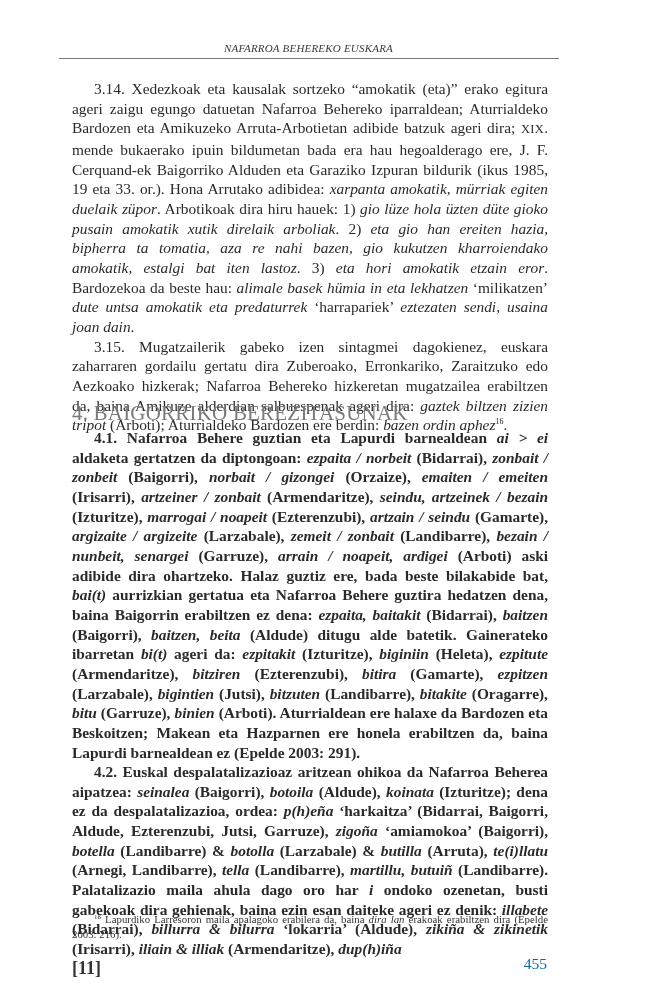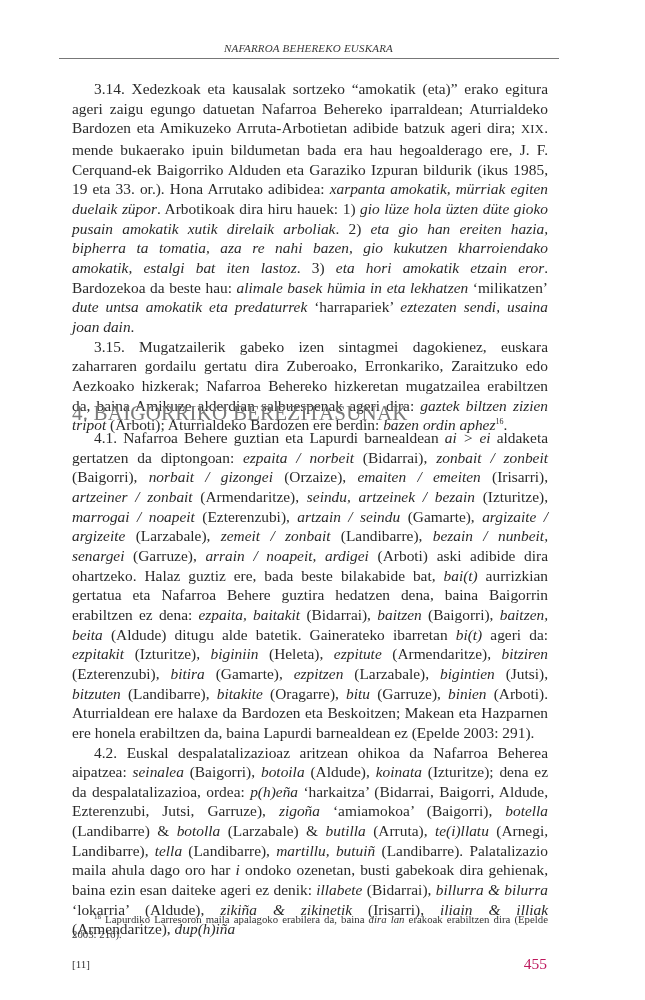--- a/index.html
+++ b/index.html
@@ -12,27 +12,27 @@
          border-top: 1px solid #777; }
   .body-text { position: absolute; left: 72px; width: 476px; top: 79px;
          font-size: 15.4px; line-height: 19.65px; text-align: justify;
          hyphens: manual; }
   .body-text p { margin: 0; text-indent: 22px; }
   .body-text em { font-style: italic; }
   .sc { font-size: 12.5px; letter-spacing: 0.3px; }
   sup.fn { font-size: 8px; vertical-align: 6px; line-height: 0; }
   .section-heading { position: absolute; left: 72px; top: 401px; font-size: 21px;
          color: #7a7a7a; letter-spacing: 0.2px; }
-  .body-text.second { top: 428px; }
+  .body-text.second { top: 428px; font-weight: bold; }
   .footnote { position: absolute; left: 72px; width: 476px; top: 912px;
          font-size: 10.8px; line-height: 15px; text-align: justify; color: #333; }
   .footnote p { margin: 0; text-indent: 22px; }
   .footnote sup { font-size: 7px; vertical-align: 4px; line-height: 0; }
-  .folio-left { position: absolute; left: 72px; top: 958px; font-size: 11px; color: #333; }
-  .folio-right { position: absolute; right: 98px; top: 955px; font-size: 15.5px; color: #be185d; }
+  .folio-left { position: absolute; left: 72px; top: 958px; font-size: 18px; color: #333; font-weight: bold; }
+  .folio-right { position: absolute; right: 98px; top: 955px; font-size: 15.5px; color: #0369a1; }
 </style>
 </head>
 <body>
 
 <div class="running-head">NAFARROA BEHEREKO EUSKARA</div>
 <div class="head-rule"></div>
 
 <div class="body-text">
   <p><span>3.14.</span><span> Xedezkoak eta kausalak sortzeko “amokatik (eta)” erako egitura ageri zaigu egungo datuetan Nafarroa Behereko iparraldean; Aturrialdeko Bardozen eta Amikuzeko Arruta-Arbotietan adibide batzuk ageri dira; </span><span class="sc">XIX</span><span>. mende bukaerako ipuin bildumetan bada era hau hegoalderago ere, J. F. Cerquand-ek Baigorriko Alduden eta Garaziko Izpuran bildurik (ikus 1985, 19 eta 33. or.). Hona Arrutako adibidea: </span><em>xarpanta amokatik, mürriak egiten duelaik züpor</em><span>. Arbotikoak dira hiru hauek: 1) </span><em>gio lüze hola üzten düte gioko pusain amokatik xutik direlaik arboliak</em><span>. 2) </span><em>eta gio han ereiten hazia, bipherra ta tomatia, aza re nahi bazen, gio kukutzen kharroiendako amokatik, estalgi bat iten lastoz</em><span>. 3) </span><em>eta hori amokatik etzain eror</em><span>. Bardozekoa da beste hau: </span><em>alimale basek hümia in eta lekhatzen</em><span> ‘milikatzen’ </span><em>dute untsa amokatik eta predaturrek</em><span> ‘harrapariek’ </span><em>eztezaten sendi, usaina joan dain</em><span>.</span></p>
   <p><span>3.15.</span><span> Mugatzailerik gabeko izen sintagmei dagokienez, euskara zaharraren gordailu gertatu dira Zuberoako, Erronkariko, Zaraitzuko edo Aezkoako hizkerak; Nafarroa Behereko hizkeretan mugatzailea erabiltzen da, baina Amikuze alderdian salbuespenak ageri dira: </span><em>gaztek biltzen zizien tripot</em><span> (Arboti); Aturrialdeko Bardozen ere berdin: </span><em>bazen ordin aphez</em><sup class="fn">16</sup><span>.</span></p>

